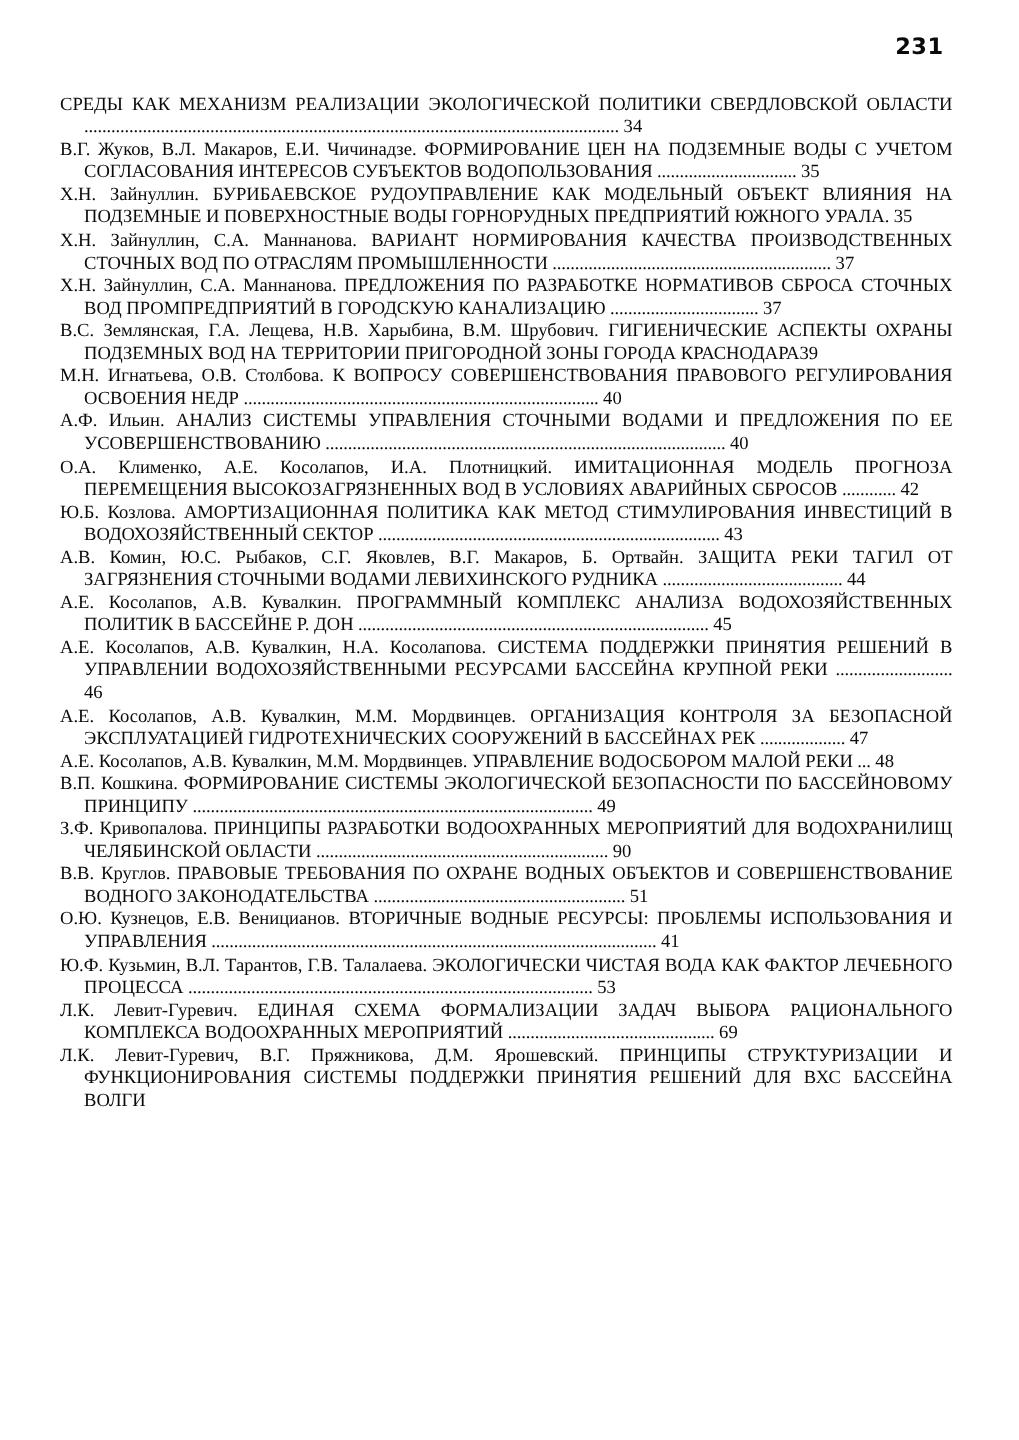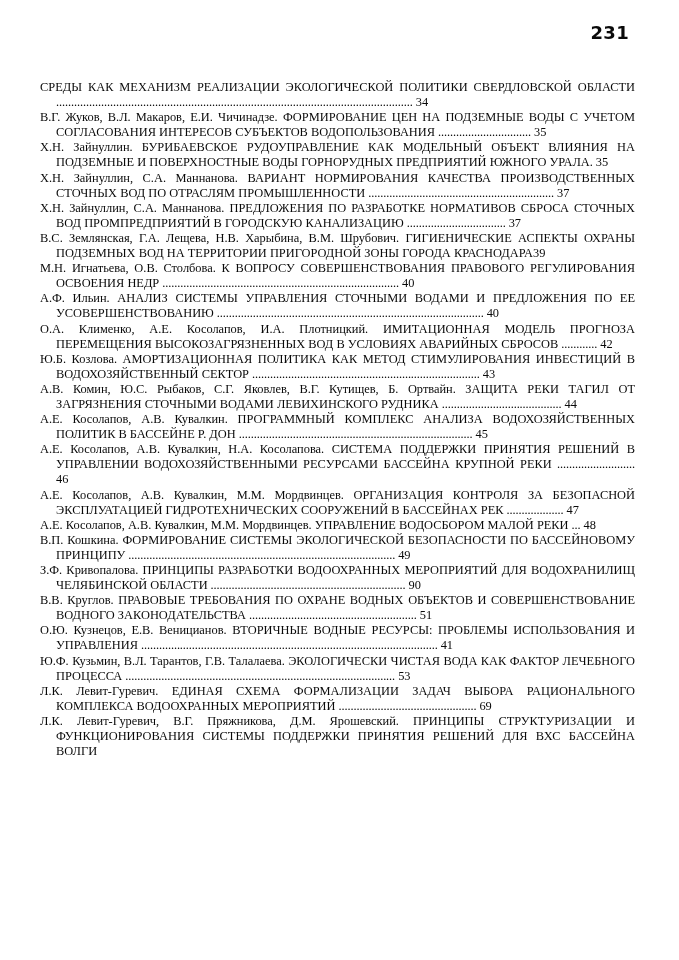--- a/index.html
+++ b/index.html
@@ -16,24 +16,24 @@
   }
   .page {
     position: relative;
     width: 679px;
     height: 960px;
     box-sizing: border-box;
     padding: 22px 44px 0 40px;
   }
   .page-number {
     text-align: right;
-    font-size: 18px;
+    font-size: 15px;
     font-weight: bold;
     letter-spacing: 0.3px;
-    margin-bottom: 37px;
+    margin-bottom: 22px;
     padding-right: 6px;
   }
   .toc {
     display: block;
   }
   .toc-entry {
     position: relative;
     font-size: 12.4px;
     line-height: 15.1px;
     text-align: justify;
@@ -90,21 +90,21 @@
       <div class="toc-entry">
         <span class="body"><span class="authors">А.Ф. Ильин. </span><span class="title">АНАЛИЗ СИСТЕМЫ УПРАВЛЕНИЯ СТОЧНЫМИ ВОДАМИ И ПРЕДЛОЖЕНИЯ ПО ЕЕ УСОВЕРШЕНСТВОВАНИЮ</span><span class="leader"> ......................................................................................... </span><span class="pg">40</span></span>
       </div>
       <div class="toc-entry">
         <span class="body"><span class="authors">О.А. Клименко, А.Е. Косолапов, И.А. Плотницкий. </span><span class="title">ИМИТАЦИОННАЯ МОДЕЛЬ ПРОГНОЗА ПЕРЕМЕЩЕНИЯ ВЫСОКОЗАГРЯЗНЕННЫХ ВОД В УСЛОВИЯХ АВАРИЙНЫХ СБРОСОВ</span><span class="leader"> ............ </span><span class="pg">42</span></span>
       </div>
       <div class="toc-entry">
         <span class="body"><span class="authors">Ю.Б. Козлова. </span><span class="title">АМОРТИЗАЦИОННАЯ ПОЛИТИКА КАК МЕТОД СТИМУЛИРОВАНИЯ ИНВЕСТИЦИЙ В ВОДОХОЗЯЙСТВЕННЫЙ СЕКТОР</span><span class="leader"> ............................................................................ </span><span class="pg">43</span></span>
       </div>
       <div class="toc-entry">
-        <span class="body"><span class="authors">А.В. Комин, Ю.С. Рыбаков, С.Г. Яковлев, В.Г. Кутищев, Б. Ортвайн. </span><span class="title">ЗАЩИТА РЕКИ ТАГИЛ ОТ ЗАГРЯЗНЕНИЯ СТОЧНЫМИ ВОДАМИ ЛЕВИХИНСКОГО РУДНИКА</span><span class="leader"> ........................................ </span><span class="pg">44</span></span>
+        <span class="body"><span class="authors">А.В. Комин, Ю.С. Рыбаков, С.Г. Яковлев, В.Г. Макаров, Б. Ортвайн. </span><span class="title">ЗАЩИТА РЕКИ ТАГИЛ ОТ ЗАГРЯЗНЕНИЯ СТОЧНЫМИ ВОДАМИ ЛЕВИХИНСКОГО РУДНИКА</span><span class="leader"> ........................................ </span><span class="pg">44</span></span>
       </div>
       <div class="toc-entry">
         <span class="body"><span class="authors">А.Е. Косолапов, А.В. Кувалкин. </span><span class="title">ПРОГРАММНЫЙ КОМПЛЕКС АНАЛИЗА ВОДОХОЗЯЙСТВЕННЫХ ПОЛИТИК В БАССЕЙНЕ р. ДОН</span><span class="leader"> .............................................................................. </span><span class="pg">45</span></span>
       </div>
       <div class="toc-entry">
         <span class="body"><span class="authors">А.Е. Косолапов, А.В. Кувалкин, Н.А. Косолапова. </span><span class="title">СИСТЕМА ПОДДЕРЖКИ ПРИНЯТИЯ РЕШЕНИЙ В УПРАВЛЕНИИ ВОДОХОЗЯЙСТВЕННЫМИ РЕСУРСАМИ БАССЕЙНА КРУПНОЙ РЕКИ</span><span class="leader"> .......................... </span><span class="pg">46</span></span>
       </div>
       <div class="toc-entry">
         <span class="body"><span class="authors">А.Е. Косолапов, А.В. Кувалкин, М.М. Мордвинцев. </span><span class="title">ОРГАНИЗАЦИЯ КОНТРОЛЯ ЗА БЕЗОПАСНОЙ ЭКСПЛУАТАЦИЕЙ ГИДРОТЕХНИЧЕСКИХ СООРУЖЕНИЙ В БАССЕЙНАХ РЕК</span><span class="leader"> ................... </span><span class="pg">47</span></span>
       </div>

